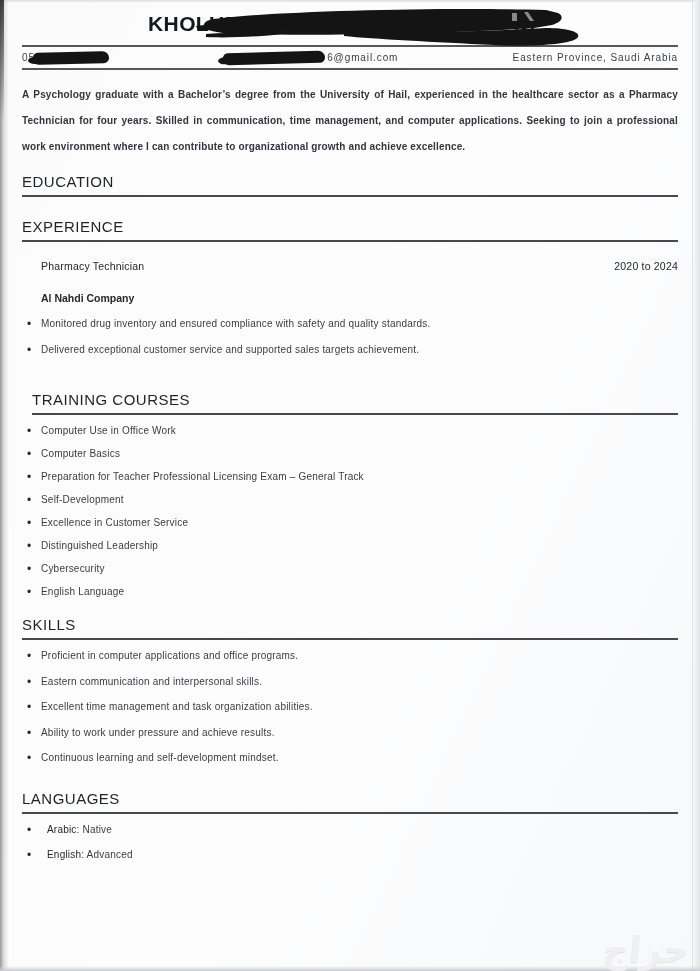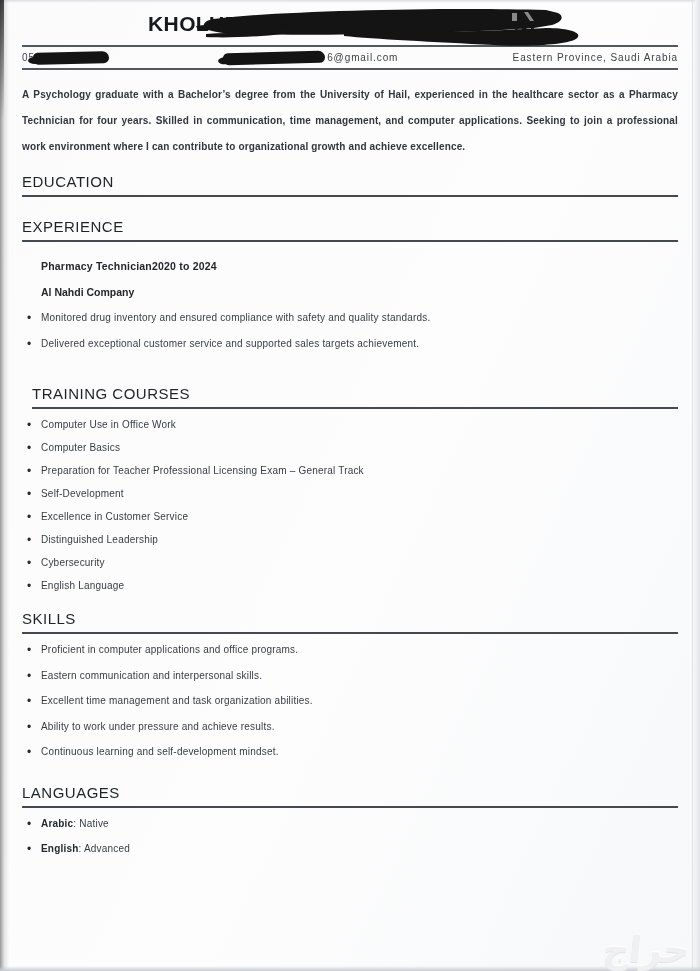--- a/index.html
+++ b/index.html
@@ -106,29 +106,29 @@
     font-size: 12px; color: #26292e;
   }
   ul.bullets li.no-dot::before { content: ""; }
   ul.bullets.bold li { font-weight: 700; font-size: 10.5px; color: #24272c; }
 
   .edu-list li { margin-bottom: 14px; }
   .exp-list li { margin-bottom: 15px; }
   .train-list li { margin-bottom: 12px; }
   .skill-list li { margin-bottom: 14.5px; }
   .lang-list li { margin-bottom: 14.5px; }
-  .lang-name { font-weight: 700; color: #24272c; }
+  .lang-name { font-weight: 400; color: #24272c; margin-left: 6px; }
 
   
   .job-row {
     margin: 18px 22px 0 41px;
-    display: flex; align-items: baseline;
-    font-size: 10.5px; font-weight: 700; color: #24272c; letter-spacing: .2px;
-  }
-  .company { margin: 14px 22px 0 41px; font-size: 10.5px; font-weight: 700; color: #24272c; }
+    display: flex; justify-content: space-between; align-items: baseline;
+    font-size: 10.5px; font-weight: 400; color: #24272c; letter-spacing: .2px;
+  }
+  .company { margin: 20px 22px 0 41px; font-size: 10.5px; font-weight: 700; color: #24272c; }
   .exp-list { margin-top: 14px !important; }
 
   
   .watermark {
     position: absolute; right: 10px; bottom: 0px;
     font-size: 36px; font-weight: bold;
     color: #f0f0f3;
     text-shadow: 0 1px 0 #e2e3e6, 0 -1px 0 #ffffff;
     transform: skewX(-6deg);
     letter-spacing: 2px;

